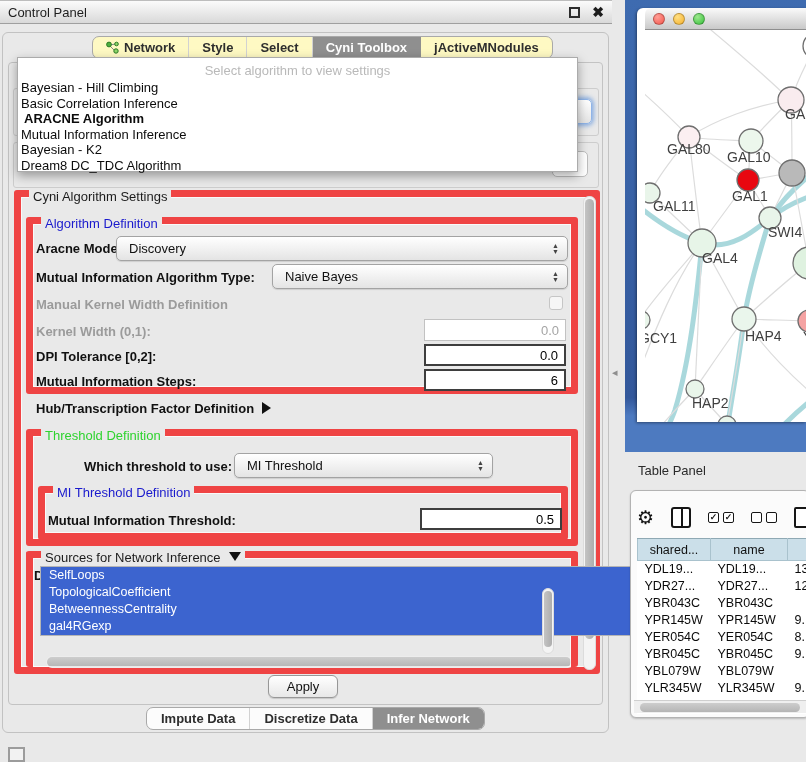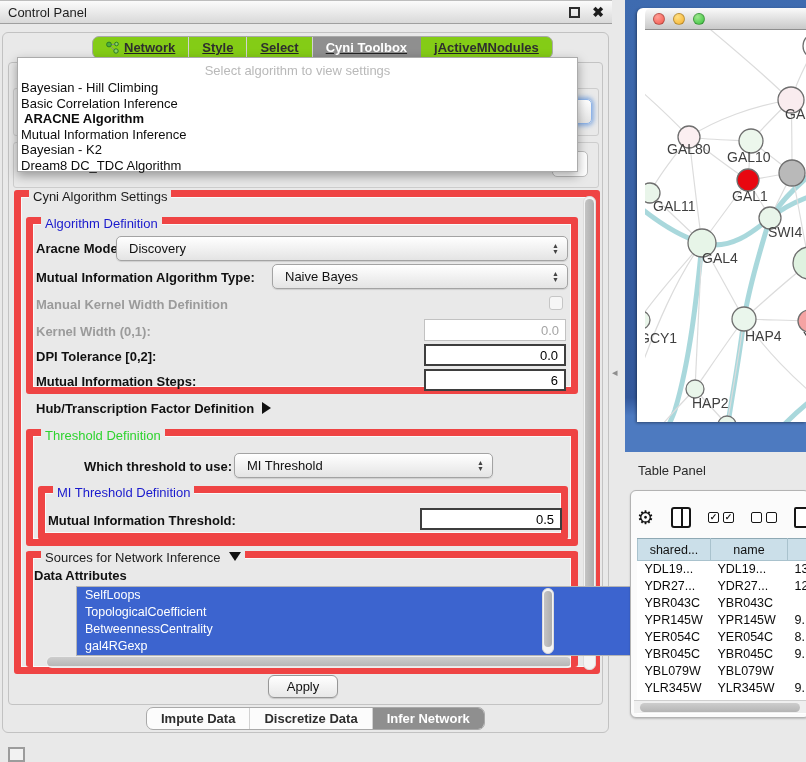--- a/index.html
+++ b/index.html
@@ -25,21 +25,21 @@
   .float-icon{width:11px;height:11px;border:2px solid #2c2c2c;margin-right:12px;background:transparent;}
   .close-icon{font-size:14px;font-weight:700;color:#1c1c1c;line-height:11px;}
 
   .cp-outer{left:2px;top:32px;width:607px;height:701px;background:#e9e9e9;
     border:1px solid #c2c2c2;border-radius:6px;}
   .cp-inner{left:8px;top:62px;width:595px;height:643px;background:#e9e9e9;
     border:1px solid #c3c3c3;border-radius:4px;}
 
   
   .tabbar{left:92px;top:36px;height:23px;display:flex;align-items:stretch;
-    background:#84cc16;border:1px solid #a9a9a9;border-radius:7px;overflow:hidden;text-decoration:underline;}
+    background:#fef9c3;border:1px solid #a9a9a9;border-radius:7px;overflow:hidden;}
   .tab{display:flex;align-items:center;gap:5px;padding:0 13px;font-size:13px;font-weight:600;color:#2e2e2e;
     border-right:1px solid #d2d2d2;cursor:default;}
   .tab:last-child{border-right:none;}
   .tab.active{background:var(--tab-active);color:#fff;border-right-color:var(--tab-active);}
 
   
   .frag-group{border:1px solid #cdcdcd;border-radius:3px;background:#e9e9e9;}
   .frag-combo-focus{border:1px solid #8fb4e8;border-radius:5px;background:linear-gradient(#ffffff,#e4e4e4);
     box-shadow:0 0 4px 2px rgba(90,145,220,.65);}
   .frag-combo{border:1px solid #bdbdbd;border-radius:5px;background:#fff;}
@@ -253,21 +253,21 @@
 <div class="abs group" style="left:38px;top:486px;width:530px;height:54px;">
   <span class="group-label bluetxt">MI Threshold Definition</span>
 </div>
 <div class="abs lbl" style="left:48px;top:513px;">Mutual Information Threshold:</div>
 <input class="abs field enabled" style="left: 420px; top: 508px; width: 142px;" value="0.5">
 
 <div class="abs group" style="left:26px;top:551px;width:552px;height:116px;border-bottom:none;">
   <span class="group-label"><span>Sources for Network Inference</span><span class="tri-down"></span></span>
 </div>
 <div class="abs lbl" style="left:34px;top:568px;">Data Attributes</div>
-<div class="abs attr-list" style="left:40px;top:586px;width:606px;height:70px;margin-left:36px;">
+<div class="abs attr-list" style="left:40px;top:566px;width:606px;height:70px;">
     <div class="attr-item">SelfLoops</div>
     <div class="attr-item">TopologicalCoefficient</div>
     <div class="attr-item">BetweennessCentrality</div>
     <div class="attr-item">gal4RGexp</div>
   </div>
 <div class="abs sb-track-v" style="left:542px;top:588px;width:12px;height:66px;">
   <div class="sb-thumb" style="position:absolute;left:1px;top:2px;width:8px;height:56px;"></div>
 </div>
 
 <div class="abs apply-btn" style="left:268px;top:675px;width:70px;">

